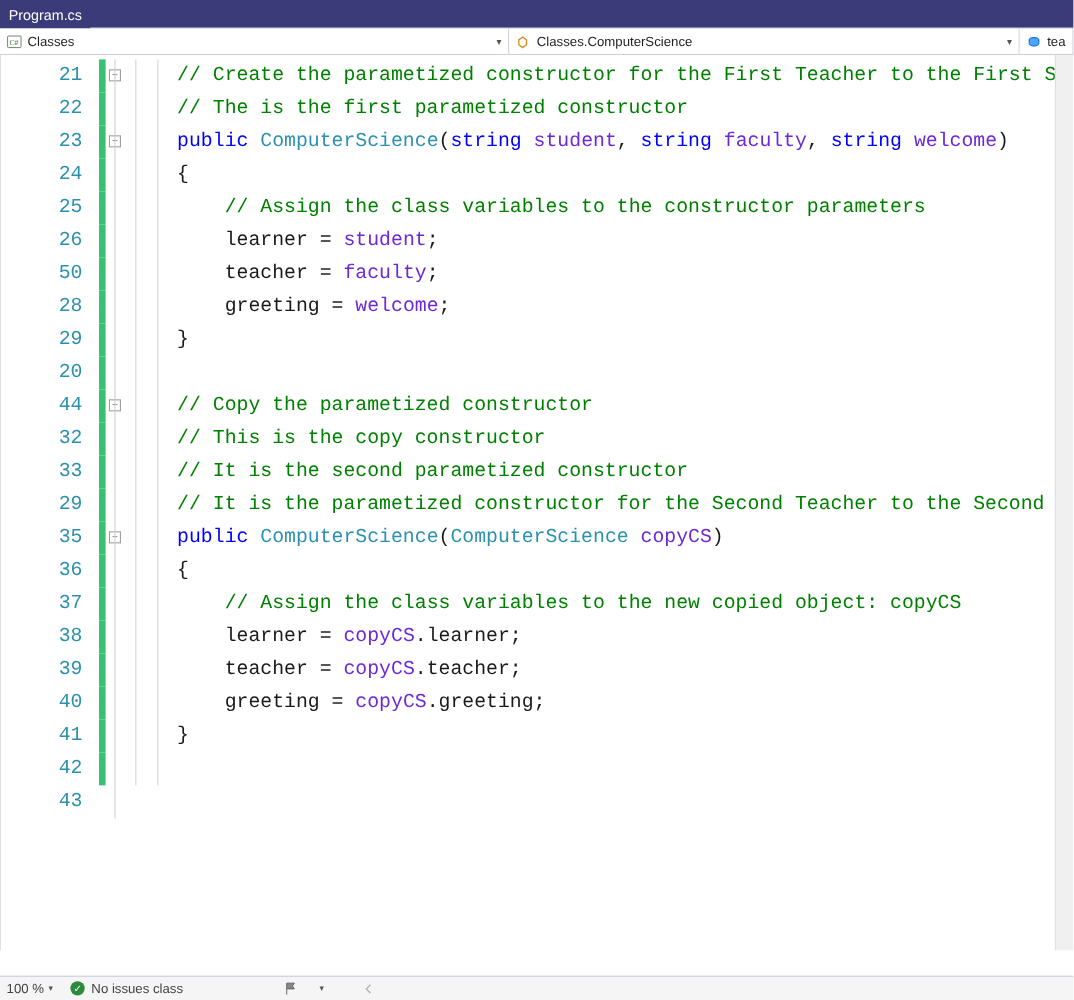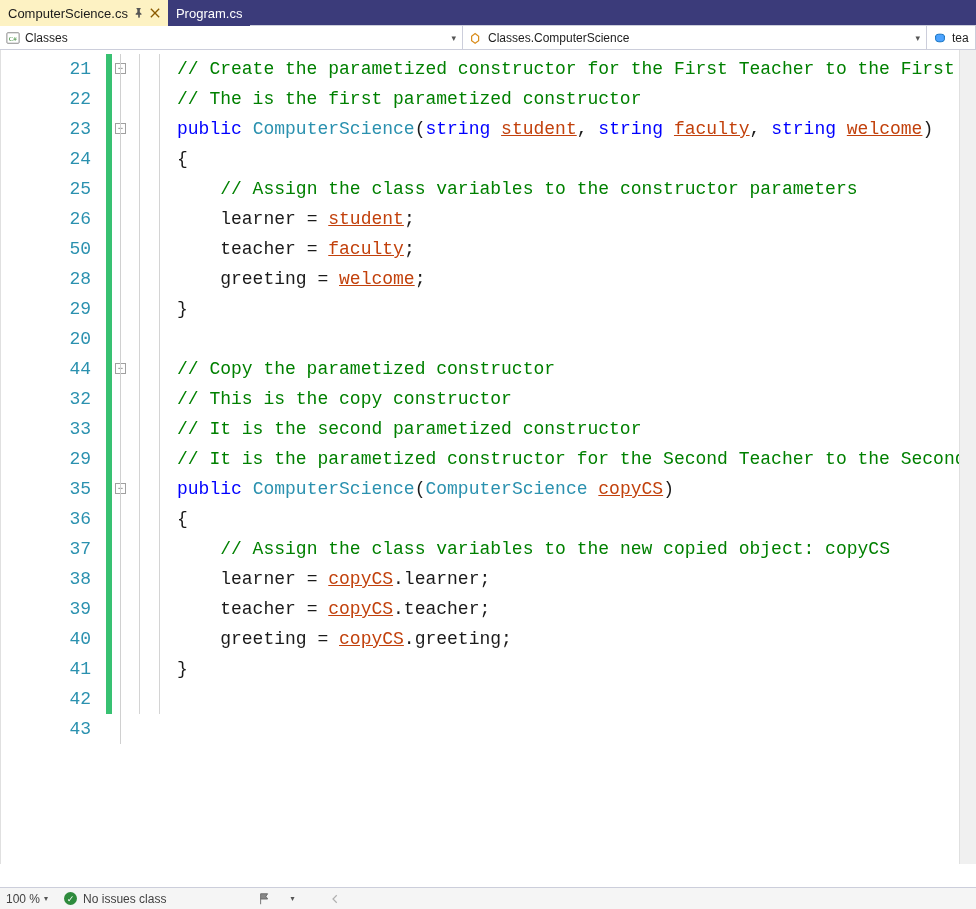--- a/index.html
+++ b/index.html
@@ -77,21 +77,21 @@
 
     
     .editor-wrap {
       flex: 1;
       display: flex;
       background: #fff;
       overflow: hidden;
       border-left: 1px solid #e0e0e0;
     }
     .gutter {
-      width: 104px;
+      width: 88px;
       text-align: right;
       padding-right: 14px;
       color: #2b91af;
       font-family: Consolas, "Courier New", monospace;
       font-size: 18px;
       line-height: 30px;
       background: #fff;
       user-select: none;
       padding-top: 4px;
     }
@@ -150,21 +150,21 @@
       line-height: 30px;
       white-space: pre;
       color: #1a1a1a;
       padding-top: 4px;
       overflow: hidden;
     }
     .code .line { height: 30px; }
     .t-com { color: #008000; }
     .t-kw  { color: #0000ff; }
     .t-typ { color: #2b91af; }
-    .t-prm { color: #c2410c; text-decoration: underline; }
+    .t-prm { color: #6d28d9; }
     .t-txt { color: #1a1a1a; }
 
     
     .vscroll {
       width: 17px;
       background: #f0f0f0;
       border-left: 1px solid #e0e0e0;
     }
 
     
@@ -206,33 +206,20 @@
       display: inline-flex;
       align-items: center;
       color: #5a5a5a;
     }
     .tiny-caret { font-size: 8px; color: #555; margin-left: 2px; }
   </style>
 </head>
 <body>
 
 <div class="tab-bar">
-  <div class="tab active">
-    <span>ComputerScience.cs</span>
-    <span class="pin-icon">
-      <svg viewBox="0 0 12 12" width="10" height="10">
-          <path d="M4 0h4v1l-1 1v3l2 2v1H7v3l-1 1-1-1V8H2V7l2-2V2L3 1V0z" fill="#555"></path>
-        </svg>
-    </span>
-    <span class="close-icon">
-      <svg viewBox="0 0 12 12" width="10" height="10">
-          <path d="M1 1l10 10M11 1L1 11" stroke="#8a5a00" stroke-width="1.6"></path>
-        </svg>
-    </span>
-  </div>
   <div class="tab">
     <span>Program.cs</span>
   </div>
 </div>
 
 <div class="nav-bar">
   <div class="nav-cell">
     <span class="ic ic-cs">
       <svg viewBox="0 0 16 16" width="14" height="14">
           <rect x="1" y="2" width="14" height="12" rx="1" fill="#fff" stroke="#7a7a7a"></rect>

